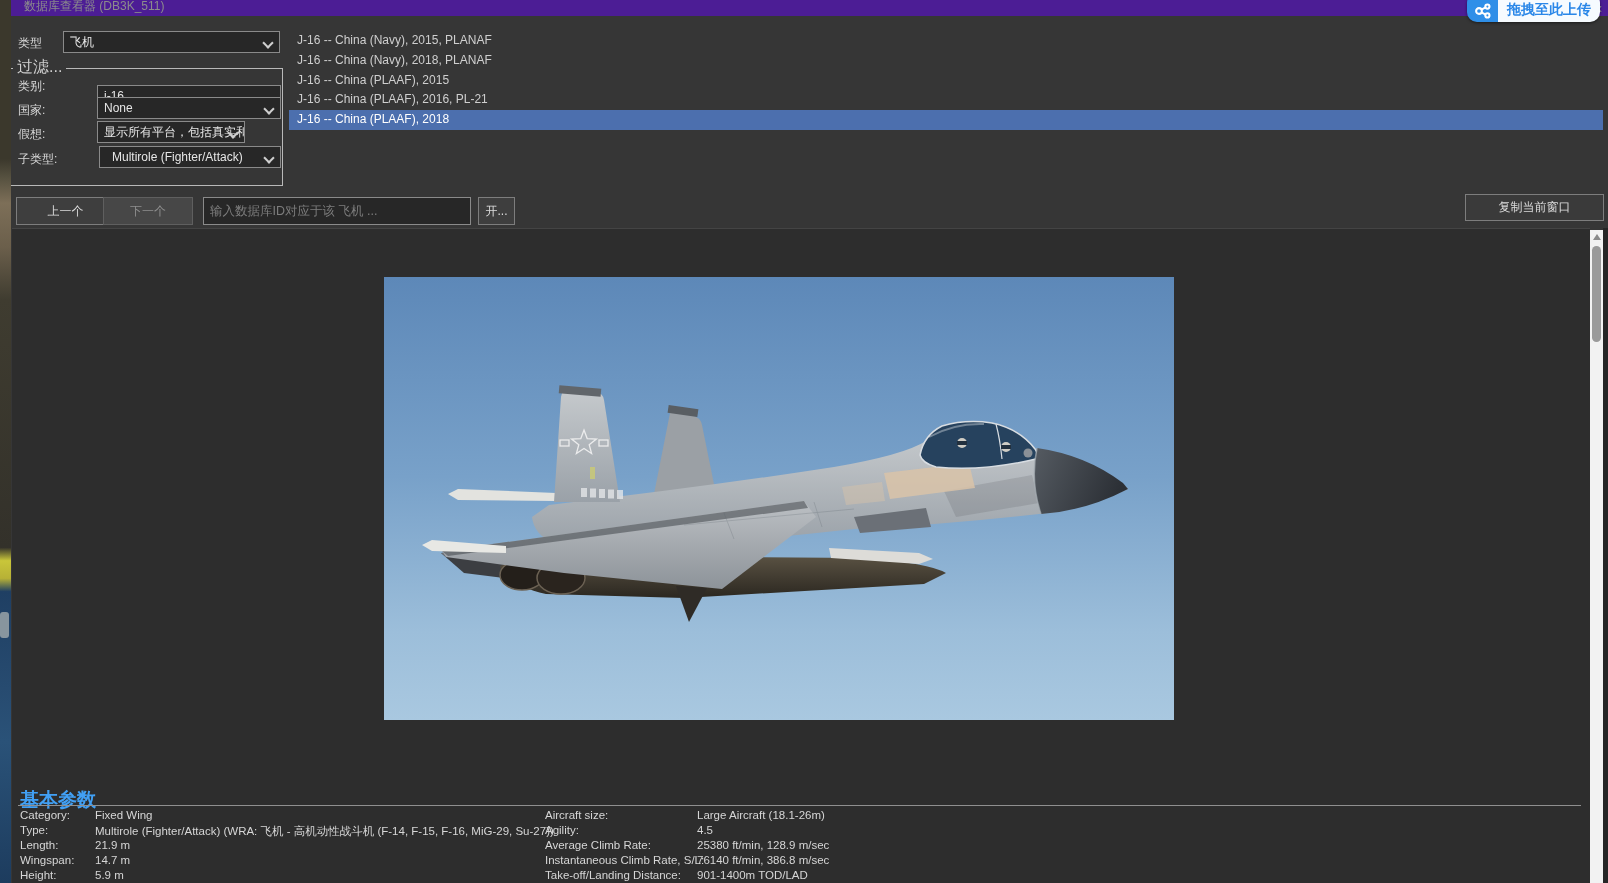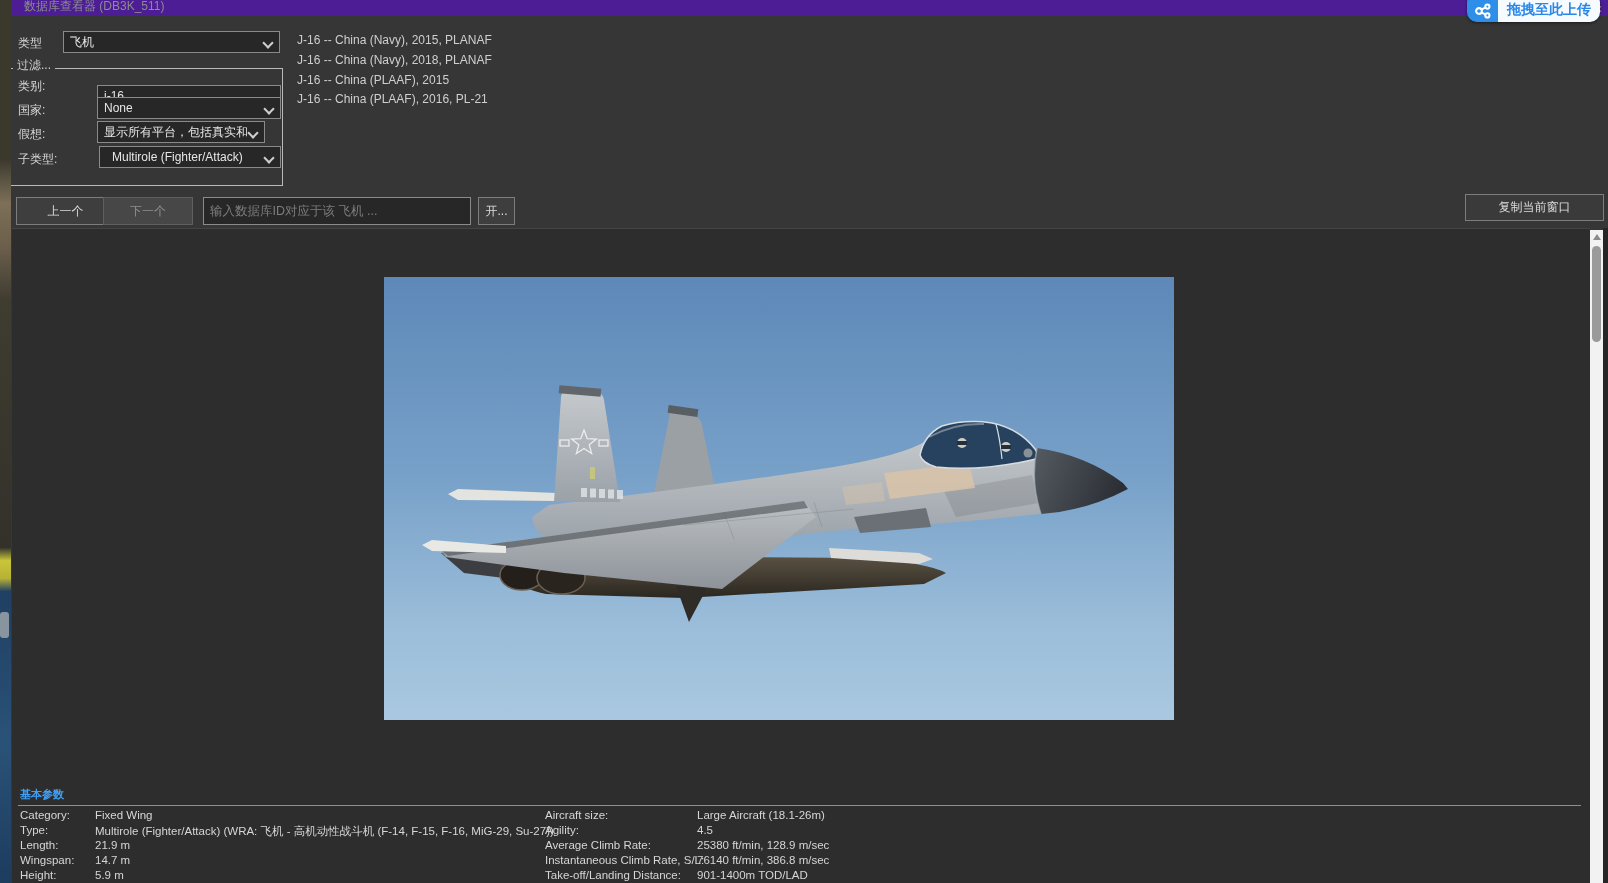--- a/index.html
+++ b/index.html
@@ -18,35 +18,35 @@
   .upload{left:1467px;top:-7px;height:29px;display:flex;align-items:stretch;z-index:70;
     border-radius:10px;overflow:hidden;box-shadow:0 1px 3px rgba(0,0,0,.5);}
   .upload .ic{width:31px;background:#2f8fe8;display:flex;align-items:flex-end;justify-content:center;padding-bottom:3px;}
   .upload .tx{background:#f6fbff;color:#2a87e8;font-weight:bold;font-size:14px;display:flex;align-items:flex-end;padding:0 9px 3px 9px;white-space:nowrap;}
   
   .lbl{font-size:12px;color:#d8d8d8;white-space:nowrap;}
   .ctl{background:#272727;border:1px solid #8a8a8a;color:#e6e6e6;font-size:12px;
        line-height:20px;padding:0 20px 0 6px;white-space:nowrap;overflow:hidden;box-sizing:border-box;}
   .chev{position:absolute;right:7px;top:7px;width:6px;height:6px;border-right:2px solid #cfcfcf;border-bottom:2px solid #cfcfcf;transform:rotate(45deg);}
   .fieldset{left:8px;top:68px;width:273px;height:116px;border:1px solid #b9b9b9;}
-  .legend{left:13px;top:57px;background:#363636;padding:0 4px;font-size:12px;color:#cfcfcf;z-index:5;}
+  .legend{left:13px;top:57px;background:#363636;padding:0 4px;font-size:16px;color:#cfcfcf;z-index:5;}
   input.ctl::placeholder{color:#7d7d7d;}
   
   .list{left:289px;top:31px;width:1314px;height:120px;}
   .row{height:19.8px;line-height:19.8px;font-size:12px;color:#cfcfcf;padding-left:8px;white-space:nowrap;}
   .row.selected{background:#4c6fae;color:#fff;}
   
   .btn{background:#3e3e3e;border:1px solid #7d7d7d;color:#dcdcdc;font-size:12px;text-align:center;box-sizing:border-box;}
   .btn.disabled{background:#474747;color:#8f8f8f;border-color:#5f5f5f;}
   
   .content{left:12px;top:228px;width:1578px;height:655px;background:#2d2d2d;border-top:1px solid #444;}
   .hdrbar{left:14px;top:237px;width:1569px;height:27px;background:#f0f0f0;color:#1b1b7a;
     font-weight:bold;font-size:15px;line-height:27px;padding-left:11px;box-sizing:border-box;}
   .photo{left:384px;top:277px;width:790px;height:443px;}
-  .sect{left:20px;top:787px;color:#41a0f5;font-weight:bold;font-size:11px;}
+  .sect{left:20px;top:787px;color:#41a0f5;font-weight:bold;font-size:19px;}
   .hrule{left:18px;top:805px;width:1563px;height:1px;background:#8f8f8f;}
   .pl{font-size:11.5px;color:#d6d6d6;white-space:nowrap;}
   
   .sbar{left:1590px;top:230px;width:13px;height:653px;background:#f2f2f2;}
   .sarrow{position:absolute;left:3px;top:4px;width:0;height:0;border-left:4px solid transparent;border-right:4px solid transparent;border-bottom:6px solid #8a8a8a;}
   .sthumb{position:absolute;left:2px;top:16px;width:9px;height:96px;background:#9a9a9a;border-radius:5px;}
   .rightedge{left:1603px;top:228px;width:5px;height:655px;background:#262626;}
 </style>
 </head>
 <body>
@@ -88,36 +88,37 @@
   <div class="abs lbl" style="left:18px;top:78px;">类别:</div>
   <input class="abs ctl" style="left: 97px; top: 85px; width: 184px; height: 22px; padding-right: 6px;" value="j-16">
 
   <div class="abs lbl" style="left:18px;top:102px;">国家:</div>
   <div class="abs ctl" style="left:97px;top:97px;width:184px;height:22px;">
     <span>None</span>
     <span class="chev"></span>
   </div>
 
   <div class="abs lbl" style="left:18px;top:126px;">假想:</div>
-  <div class="abs ctl" style="left:97px;top:121px;width:168px;height:22px;padding-right:32px;">
+  <div class="abs ctl" style="left:97px;top:121px;width:148px;height:22px;padding-right:32px;">
     <span>显示所有平台，包括真实和</span>
     <span class="chev"></span>
   </div>
 
   <div class="abs lbl" style="left:18px;top:151px;">子类型:</div>
   <div class="abs ctl" style="left:99px;top:146px;width:182px;height:22px;padding-left:12px;">
     <span>Multirole (Fighter/Attack)</span>
     <span class="chev"></span>
   </div>
 
   <div class="abs list">
     <div class="row">J-16 -- China (Navy), 2015, PLANAF</div>
     <div class="row">J-16 -- China (Navy), 2018, PLANAF</div>
     <div class="row">J-16 -- China (PLAAF), 2015</div>
     <div class="row">J-16 -- China (PLAAF), 2016, PL-21</div>
+    <div class="row selected">J-16 -- China (PLAAF), 2018</div>
   </div>
 
   <div class="abs btn" style="left:16px;top:197px;width:99px;height:28px;line-height:26px;">上一个</div>
   <div class="abs btn disabled" style="left:103px;top:197px;width:90px;height:28px;line-height:26px;">下一个</div>
   <input class="abs ctl" style="left: 203px; top: 197px; width: 268px; height: 28px; padding-right: 6px; font-size: 12.5px;" placeholder="输入数据库ID对应于该 飞机 ...">
   <div class="abs btn" style="left:478px;top:197px;width:37px;height:28px;line-height:26px;">开...</div>
   <div class="abs btn" style="left:1465px;top:194px;width:139px;height:27px;line-height:25px;background:#3a3a3a;">复制当前窗口</div>
 
   <div class="abs content"></div>
 

